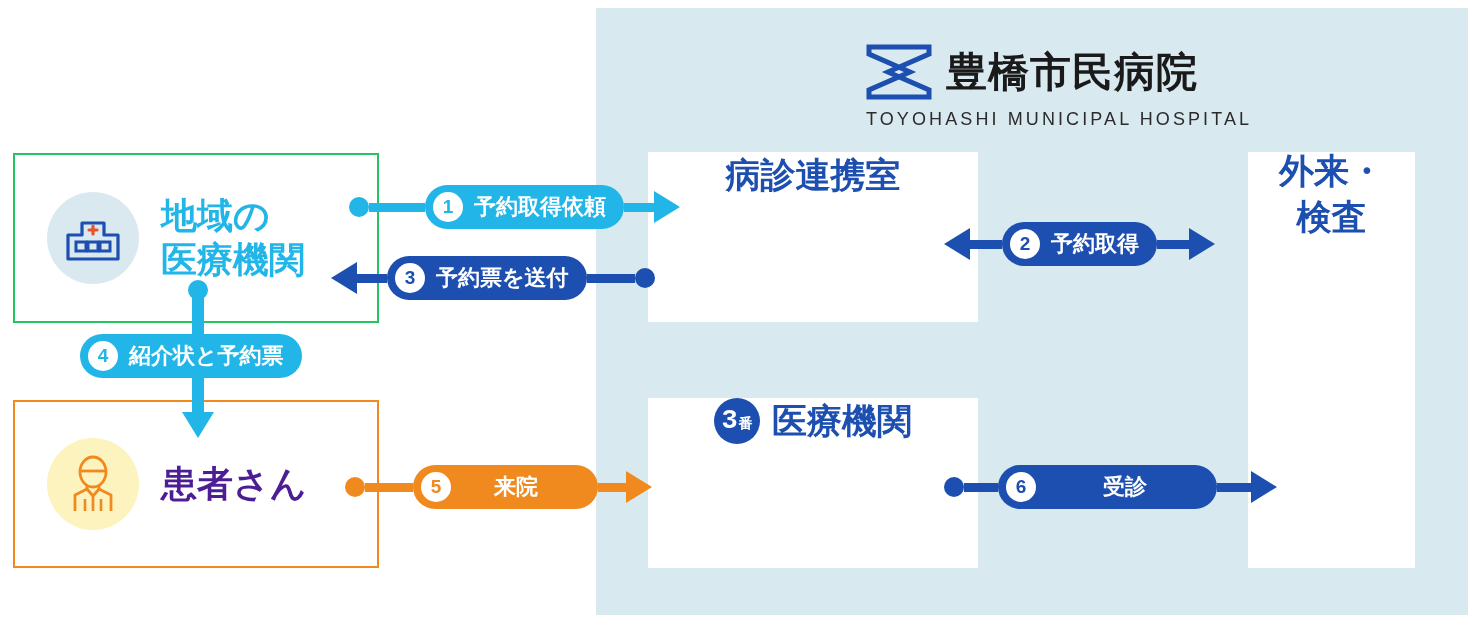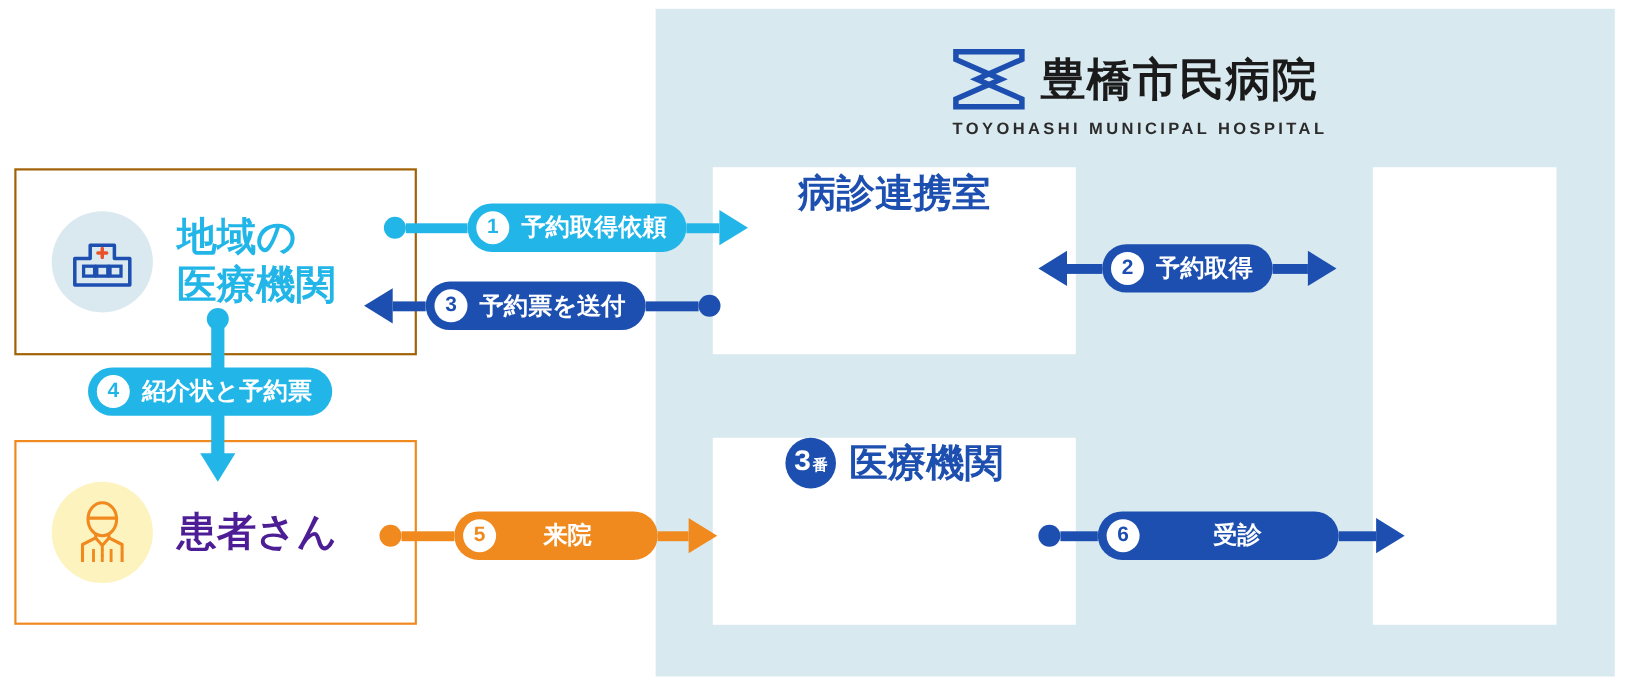--- a/index.html
+++ b/index.html
@@ -28,27 +28,27 @@
   .logo { position: absolute; left: 866px; top: 44px; width: 340px; height: 90px; }
   .logo-row { display: flex; align-items: center; gap: 14px; }
   .logo-mark { width: 66px; height: 56px; flex: 0 0 auto; }
   .logo-name {
     font-size: 41px; font-weight: 700; color: #1a1a1a;
     letter-spacing: 1px; line-height: 1; white-space: nowrap;
     font-family: "DejaVu Sans", "Liberation Sans", sans-serif;
   }
   .logo-sub {
     margin-top: 9px; text-align: right;
-    font-size: 15px; font-weight: 700; color: #2b2b2b;
+    font-size: 18px; font-weight: 400; color: #2b2b2b;
     letter-spacing: 3.1px; white-space: nowrap;
   }
 
   
   .outer-box { position: absolute; background: #ffffff; }
-  .box-clinic { left: 13px; top: 153px; width: 366px; height: 170px; border: 2px solid #a16207; }
+  .box-clinic { left: 13px; top: 153px; width: 366px; height: 170px; border: 2px solid #22c55e; }
   .box-patient { left: 13px; top: 400px; width: 366px; height: 168px; border: 2px solid #f08a1e; }
 
   .entity { display: flex; align-items: center; height: 100%; padding-left: 32px; gap: 22px; }
   .entity-icon { flex: 0 0 auto; width: 92px; height: 92px; border-radius: 50%; display: flex; align-items: center; justify-content: center; }
   .icon-clinic-bg { background: #dae9f0; }
   .icon-patient-bg { background: #fdf3bf; }
   .entity-label {
     font-size: 36px; font-weight: 700; line-height: 1.22;
     font-family: "DejaVu Sans", "Liberation Sans", sans-serif;
     white-space: pre-line;
@@ -179,20 +179,24 @@
   </div>
 
   <div class="box-title t-uketsuke">
     <span class="badge-num">
         <span>3</span>
         <span class="b-sub">番</span>
       </span>
     <span>医療機関</span>
   </div>
 
+  <div class="box-title t-gairai">
+    <span>外来・
+検査</span>
+  </div>
 
   <div class="conn" style="left:349px; top:185px;">
     <div class="dot c-cyan"></div>
     <div class="stem c-cyan" style="width:56px;"></div>
     <div class="pill c-cyan">
       <span class="pill-circle txt-cyan">1</span>
       <span class="pill-text">予約取得依頼</span>
     </div>
     <div class="stem c-cyan" style="width:30px;"></div>
     <div class="arrow-r ar-cyan"></div>

